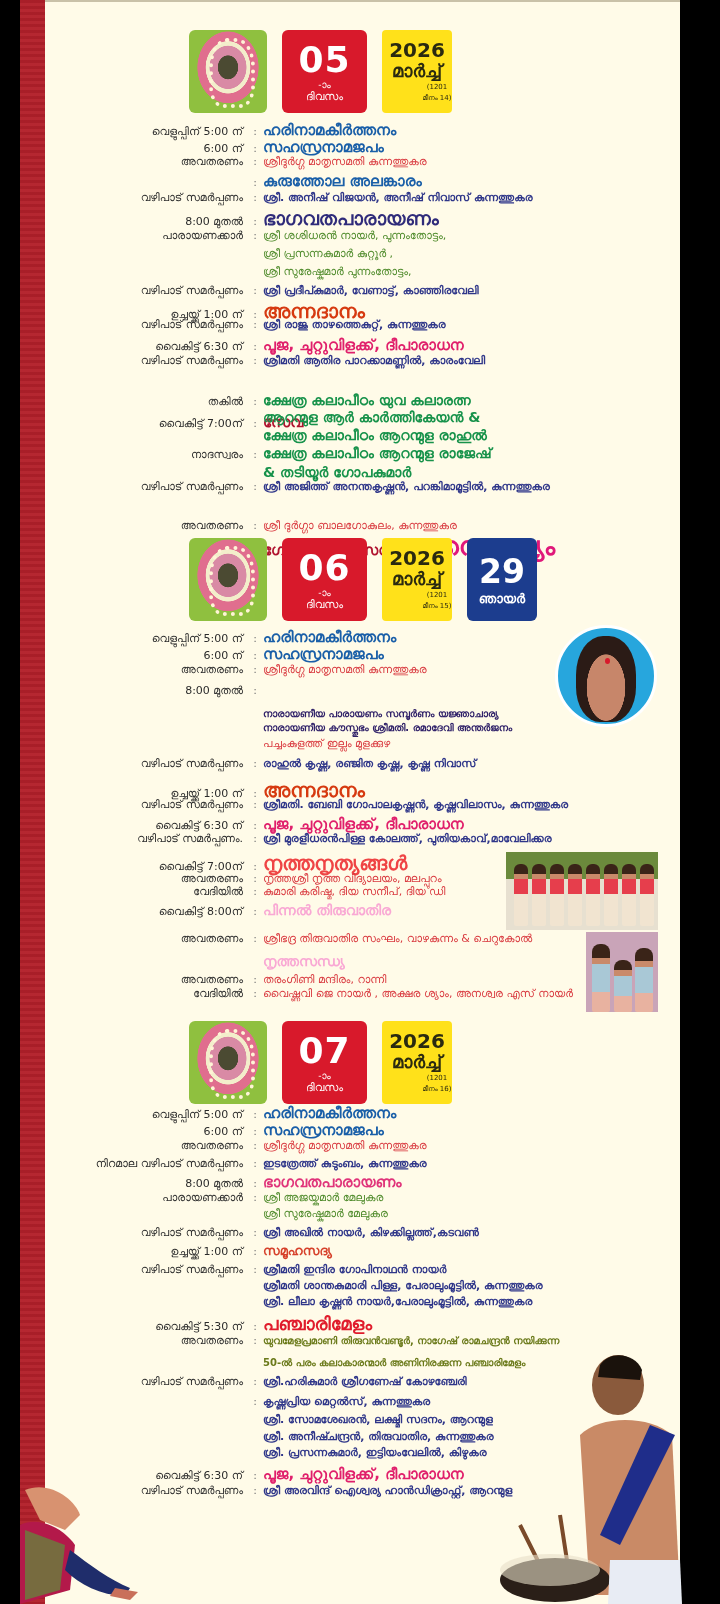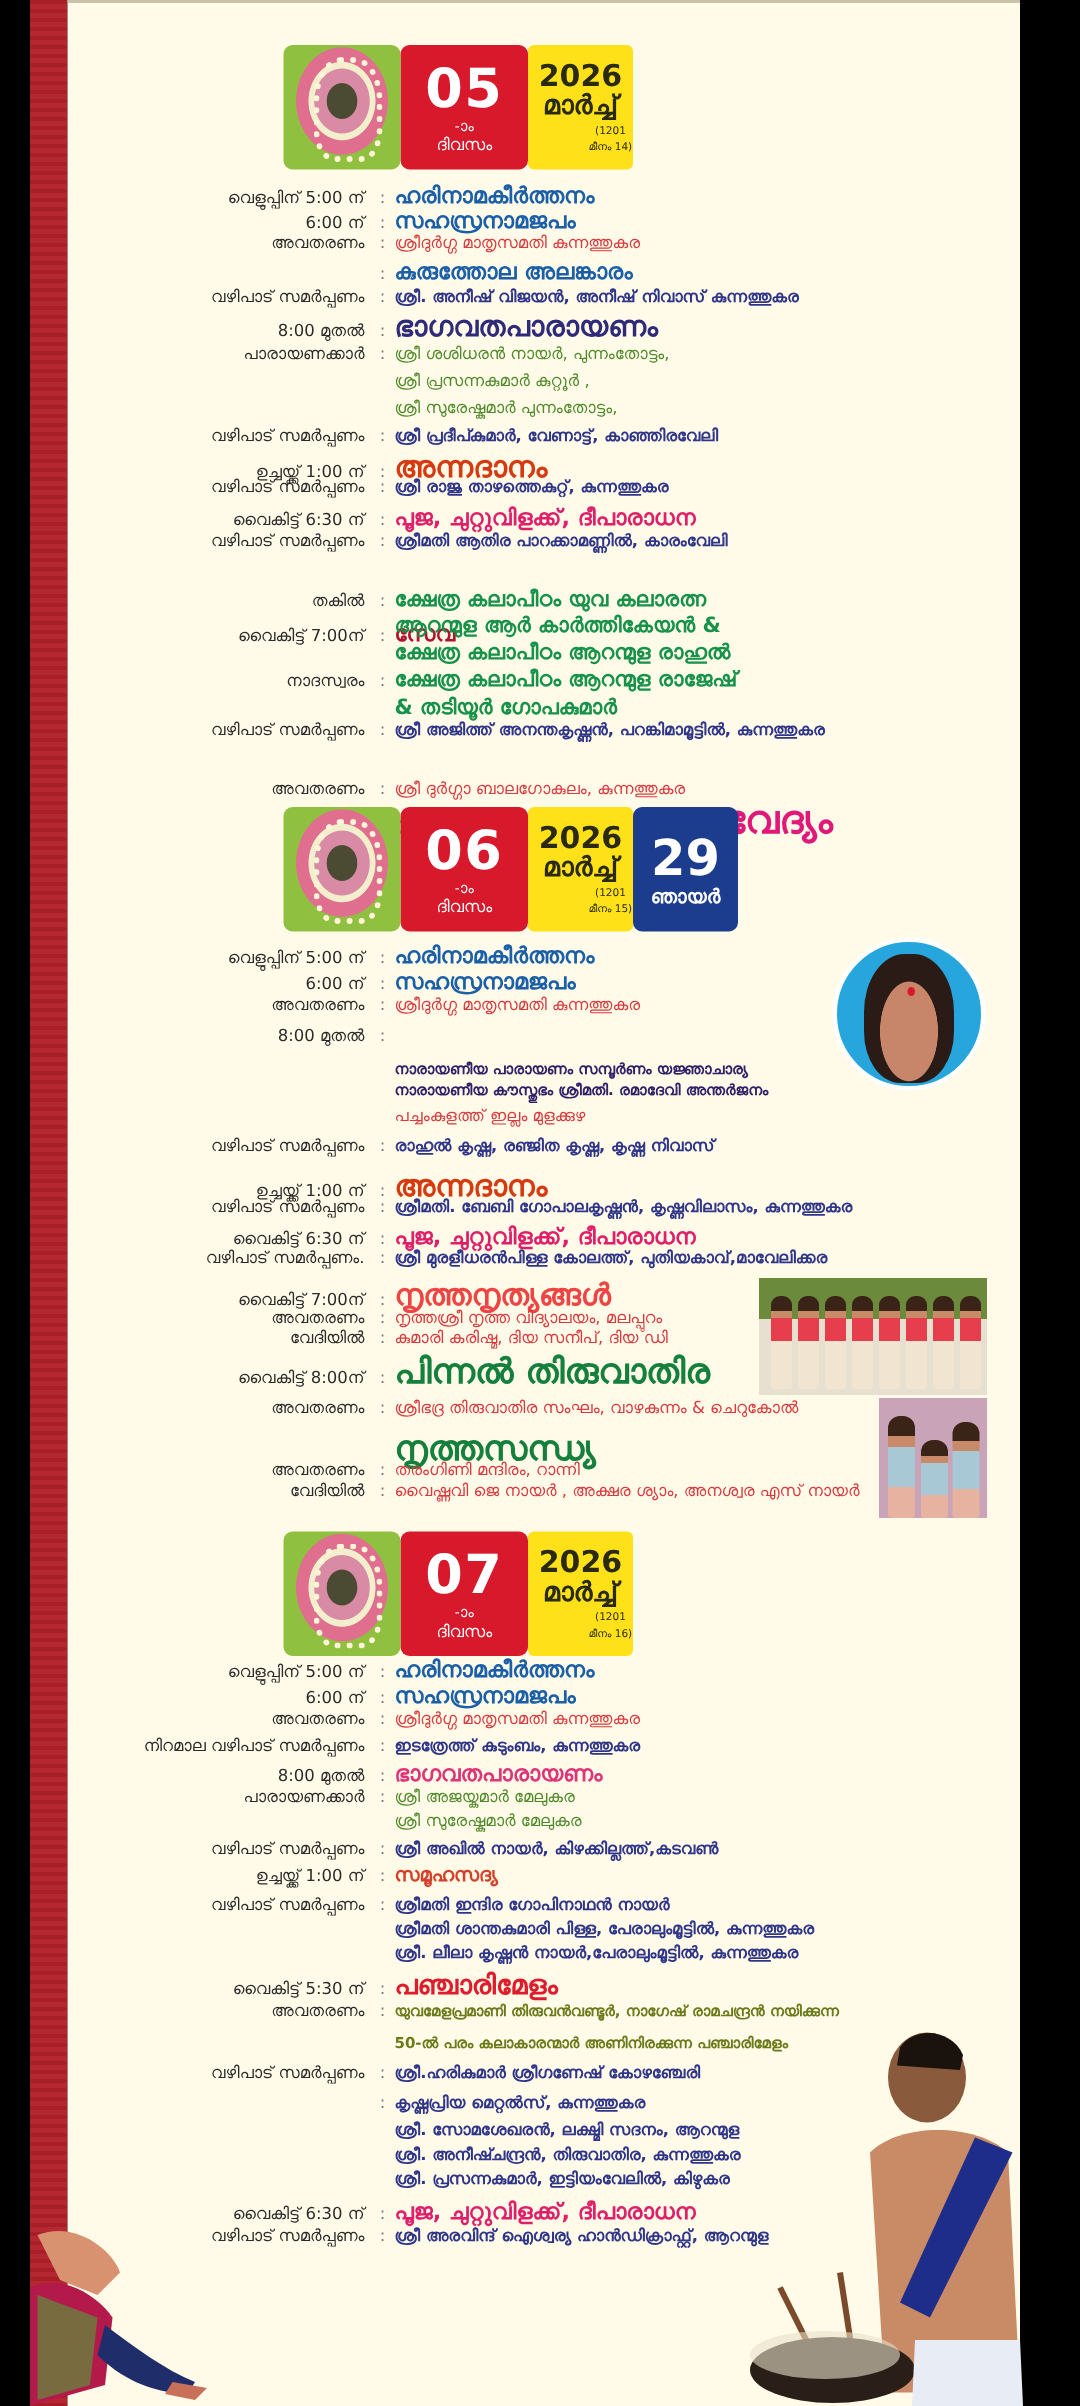--- a/index.html
+++ b/index.html
@@ -4,21 +4,21 @@
 <style>
   * { box-sizing: border-box; margin: 0; padding: 0; }
   html, body { width: 720px; height: 1604px; background: #000; overflow: hidden; }
   body { font-family: "DejaVu Sans", "Liberation Sans", sans-serif; position: relative; }
   .frame-black-left { position: absolute; left: 0; top: 0; width: 20px; height: 1604px; background: #000; }
   .frame-black-right { position: absolute; right: 0; top: 0; width: 40px; height: 1604px; background: #000; }
   .border-left { position: absolute; left: 20px; top: 0; width: 25px; height: 1604px; background: #b3202a; background-image: repeating-linear-gradient(180deg, rgba(0,0,0,0.06) 0 3px, rgba(255,255,255,0.03) 3px 6px); }
   .border-right { position: absolute; left: 686px; top: 0; width: 12px; height: 1604px; background: #8e1f24; }
   .paper { position: absolute; left: 45px; top: 0; width: 641px; height: 1604px; background: #fffbe8; border-top: 2px solid #c9c1a8; }
 
-  .date-header { position: absolute; display: flex; gap: 0; align-items: stretch; height: 83px; }
+  .date-header { position: absolute; display: flex; gap: 15px; align-items: stretch; height: 83px; }
   .deity { width: 78px; height: 83px; border-radius: 6px; background: radial-gradient(ellipse at 50% 45%, #4b4a32 0 18%, #d98aa5 19% 33%, #f3eecb 34% 40%, #e06e8e 41% 55%, #8fc03f 56% 100%); position: relative; overflow: hidden; }
   .deity::after { content: ""; position: absolute; left: 20px; top: 8px; width: 38px; height: 62px; border-radius: 40% 40% 30% 30%; border: 4px dotted #fff4d6; }
   .day-box { width: 85px; background: #d8192b; border-radius: 6px; color: #fff; text-align: center; display: flex; flex-direction: column; align-items: center; justify-content: center; }
   .day-num { font-size: 36px; font-weight: bold; line-height: 38px; letter-spacing: 1px; }
   .day-suffix { font-size: 10px; line-height: 11px; }
   .day-label { font-size: 11px; line-height: 13px; }
   .month-box { width: 70px; background: #ffe11a; border-radius: 4px; text-align: center; display: flex; flex-direction: column; justify-content: center; color: #2a2a10; }
   .year { font-size: 20px; font-weight: bold; line-height: 20px; }
   .month { font-size: 18px; font-weight: bold; line-height: 22px; }
   .era { font-size: 7px; line-height: 11px; margin-left: 40px; }
@@ -35,21 +35,21 @@
   .c-navy { color: #2f3689; font-size: 11px; font-weight: bold; }
   .c-green { color: #4e8a2a; font-size: 11px; font-weight: normal; }
   .c-green-b { color: #17924a; font-size: 14px; font-weight: bold; }
   .c-big-dark { color: #2f2b7a; font-size: 19px; font-weight: bold; }
   .c-big-orange { color: #d63a10; font-size: 20px; font-weight: bold; }
   .c-pink { color: #e01f6b; font-size: 15px; font-weight: bold; }
   .c-maroon-b { color: #b0132f; font-size: 15px; font-weight: bold; margin-top: 41px; }
   .c-magenta-xl { color: #e0187a; font-size: 26px; font-weight: bold; }
   .c-red-xl { color: #d11b2c; font-size: 24px; font-weight: bold; }
   .c-magenta-b { color: #ef4444; font-size: 20px; font-weight: bold; }
-  .c-dark-b { color: #15803d; font-size: 23px; font-weight: bold; }
+  .c-dark-b { color: #f9a8d4; font-size: 14px; font-weight: bold; }
   .c-darkred-sm { color: #2f2068; font-size: 10px; font-weight: bold; }
   .c-olive { color: #6b7a1a; font-size: 10px; }
   .c-pink-h { color: #e0347a; font-size: 15px; font-weight: bold; }
   .c-sadya { color: #d6402a; font-size: 13px; font-weight: bold; }
   .c-red-h { color: #e01b2b; font-size: 18px; font-weight: bold; }
 
   .portrait { position: absolute; left: 555px; top: 625px; width: 102px; height: 102px; border-radius: 50%; background: #27a6dd; border: 3px solid #fff; overflow: hidden; }
   .portrait::before { content: ""; position: absolute; left: 18px; top: 8px; width: 60px; height: 86px; border-radius: 45% 45% 40% 40%; background: radial-gradient(ellipse at 50% 60%, #c7866a 0 45%, #2b1b16 46% 100%); }
   .portrait::after { content: ""; position: absolute; left: 47px; top: 30px; width: 5px; height: 6px; background: #d8192b; border-radius: 50%; }
   .photo-group { position: absolute; left: 506px; top: 852px; width: 152px; height: 78px; background: linear-gradient(180deg, #6b8a3c 0 35%, #e7e0d0 35% 100%); overflow: hidden; }

